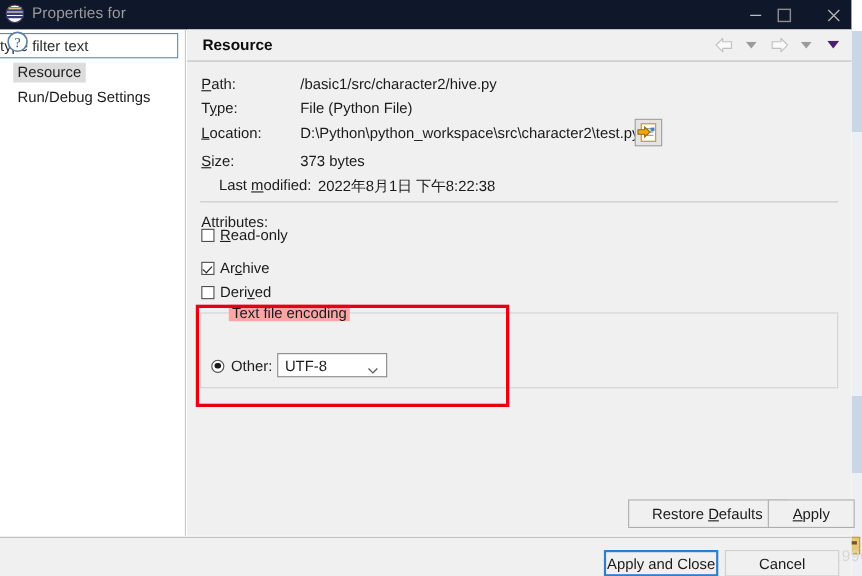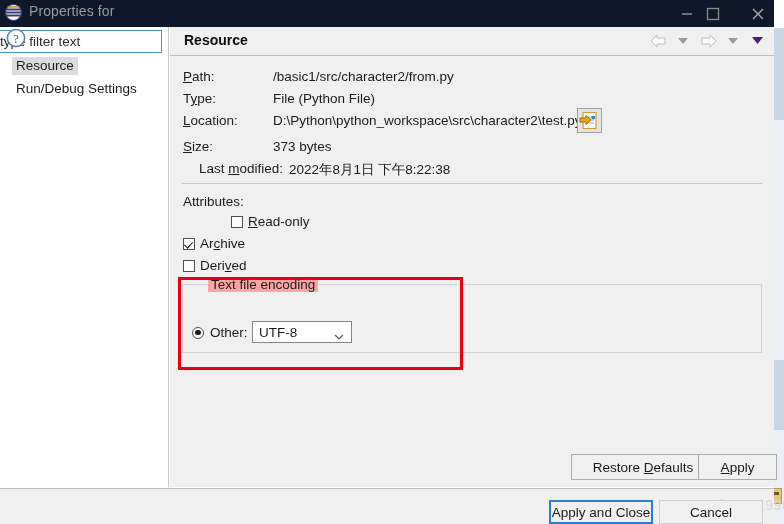--- a/index.html
+++ b/index.html
@@ -194,21 +194,21 @@
     left: 13px; top: 167px;
     font-size: 13.5px; color: #1b1b1b;
   }
   .chk-row {
     position: absolute;
     left: 13px;
     font-size: 13.5px; color: #1b1b1b;
     display: flex; align-items: center;
     white-space: nowrap;
   }
-  .c1 { top: 187px; margin-left: 48px; }
+  .c1 { top: 179px; }
   .c2 { top: 209px; }
   .c3 { top: 231px; }
   .chkbox {
     width: 12px; height: 12px;
     border: 1px solid #4d4d4d;
     background: #fff;
     margin-right: 5px;
     position: relative;
     box-sizing: border-box;
     flex: none;
@@ -431,21 +431,21 @@
           </div>
           <div class="nav-btn">
             <svg width="11" height="8" viewBox="0 0 11 8">
               <path d="M0 0 L11 0 L5.5 7 Z" fill="#4b1f6f"></path>
             </svg>
           </div>
         </div>
       </div>
 
       <div class="prop prop-label r1"><span class="u">P</span>ath:</div>
-      <div class="prop prop-value r1">/basic1/src/character2/from.py</div>
+      <div class="prop prop-value r1">/basic1/src/character2/hive.py</div>
 
       <div class="prop prop-label r2">T<span class="u">y</span>pe:</div>
       <div class="prop prop-value r2">File  (Python File)</div>
 
       <div class="prop prop-label r3"><span class="u">L</span>ocation:</div>
       <div class="prop prop-value r3">D:\Python\python_workspace\src\character2\test.py</div>
 
       <div class="loc-btn">
         <svg width="23" height="23" viewBox="0 0 23 23">
           <rect x="5" y="3.5" width="13" height="16" fill="#fdfdfd" stroke="#c8a33c" stroke-width="1.2"></rect>

